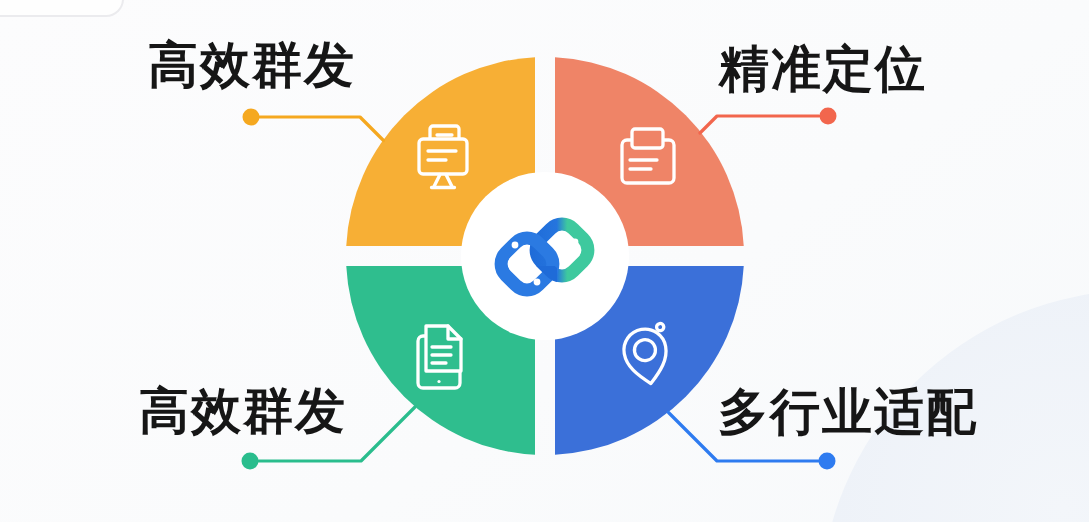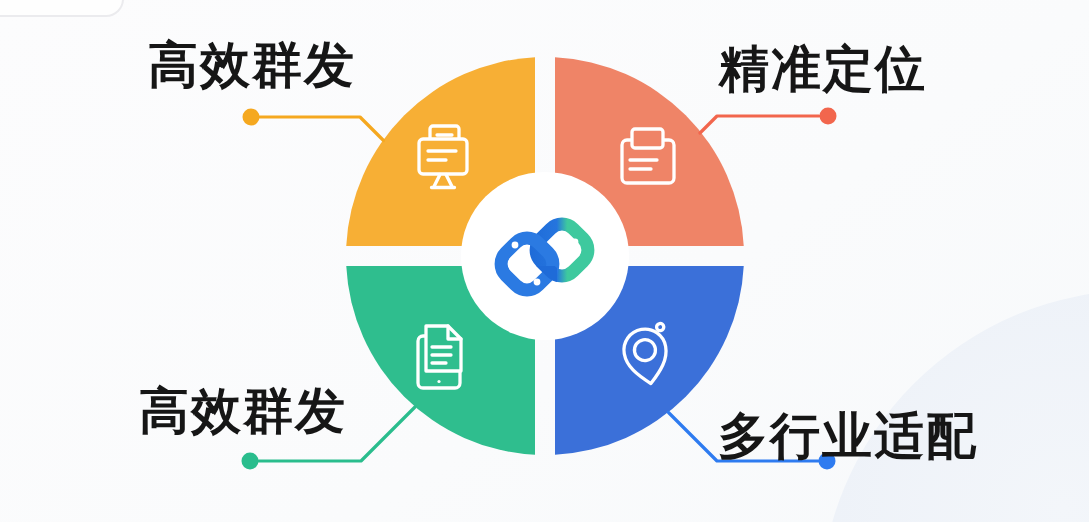--- a/index.html
+++ b/index.html
@@ -17,21 +17,21 @@
     border:2px solid #ebebee;border-radius:18px;background:#fefefe;
   }
   .diagram-svg{position:absolute;left:0;top:0;}
   .quad-label{
     position:absolute;color:#161616;font-size:50px;font-weight:700;
     letter-spacing:2px;line-height:1.1;white-space:nowrap;
   }
   .label-tl{left:148px;top:38px;}
   .label-tr{left:719px;top:42px;}
   .label-bl{left:139px;top:384px;}
-  .label-br{left:718px;top:385px;margin-top:24px;}
+  .label-br{left:718px;top:385px;}
 </style>
 </head>
 <body>
 
 <div class="stage">
 
   <div class="bg-blob"></div>
   <div class="bg-card-edge"></div>
 
   <svg class="diagram-svg" width="1089" height="522" viewBox="0 0 1089 522">

